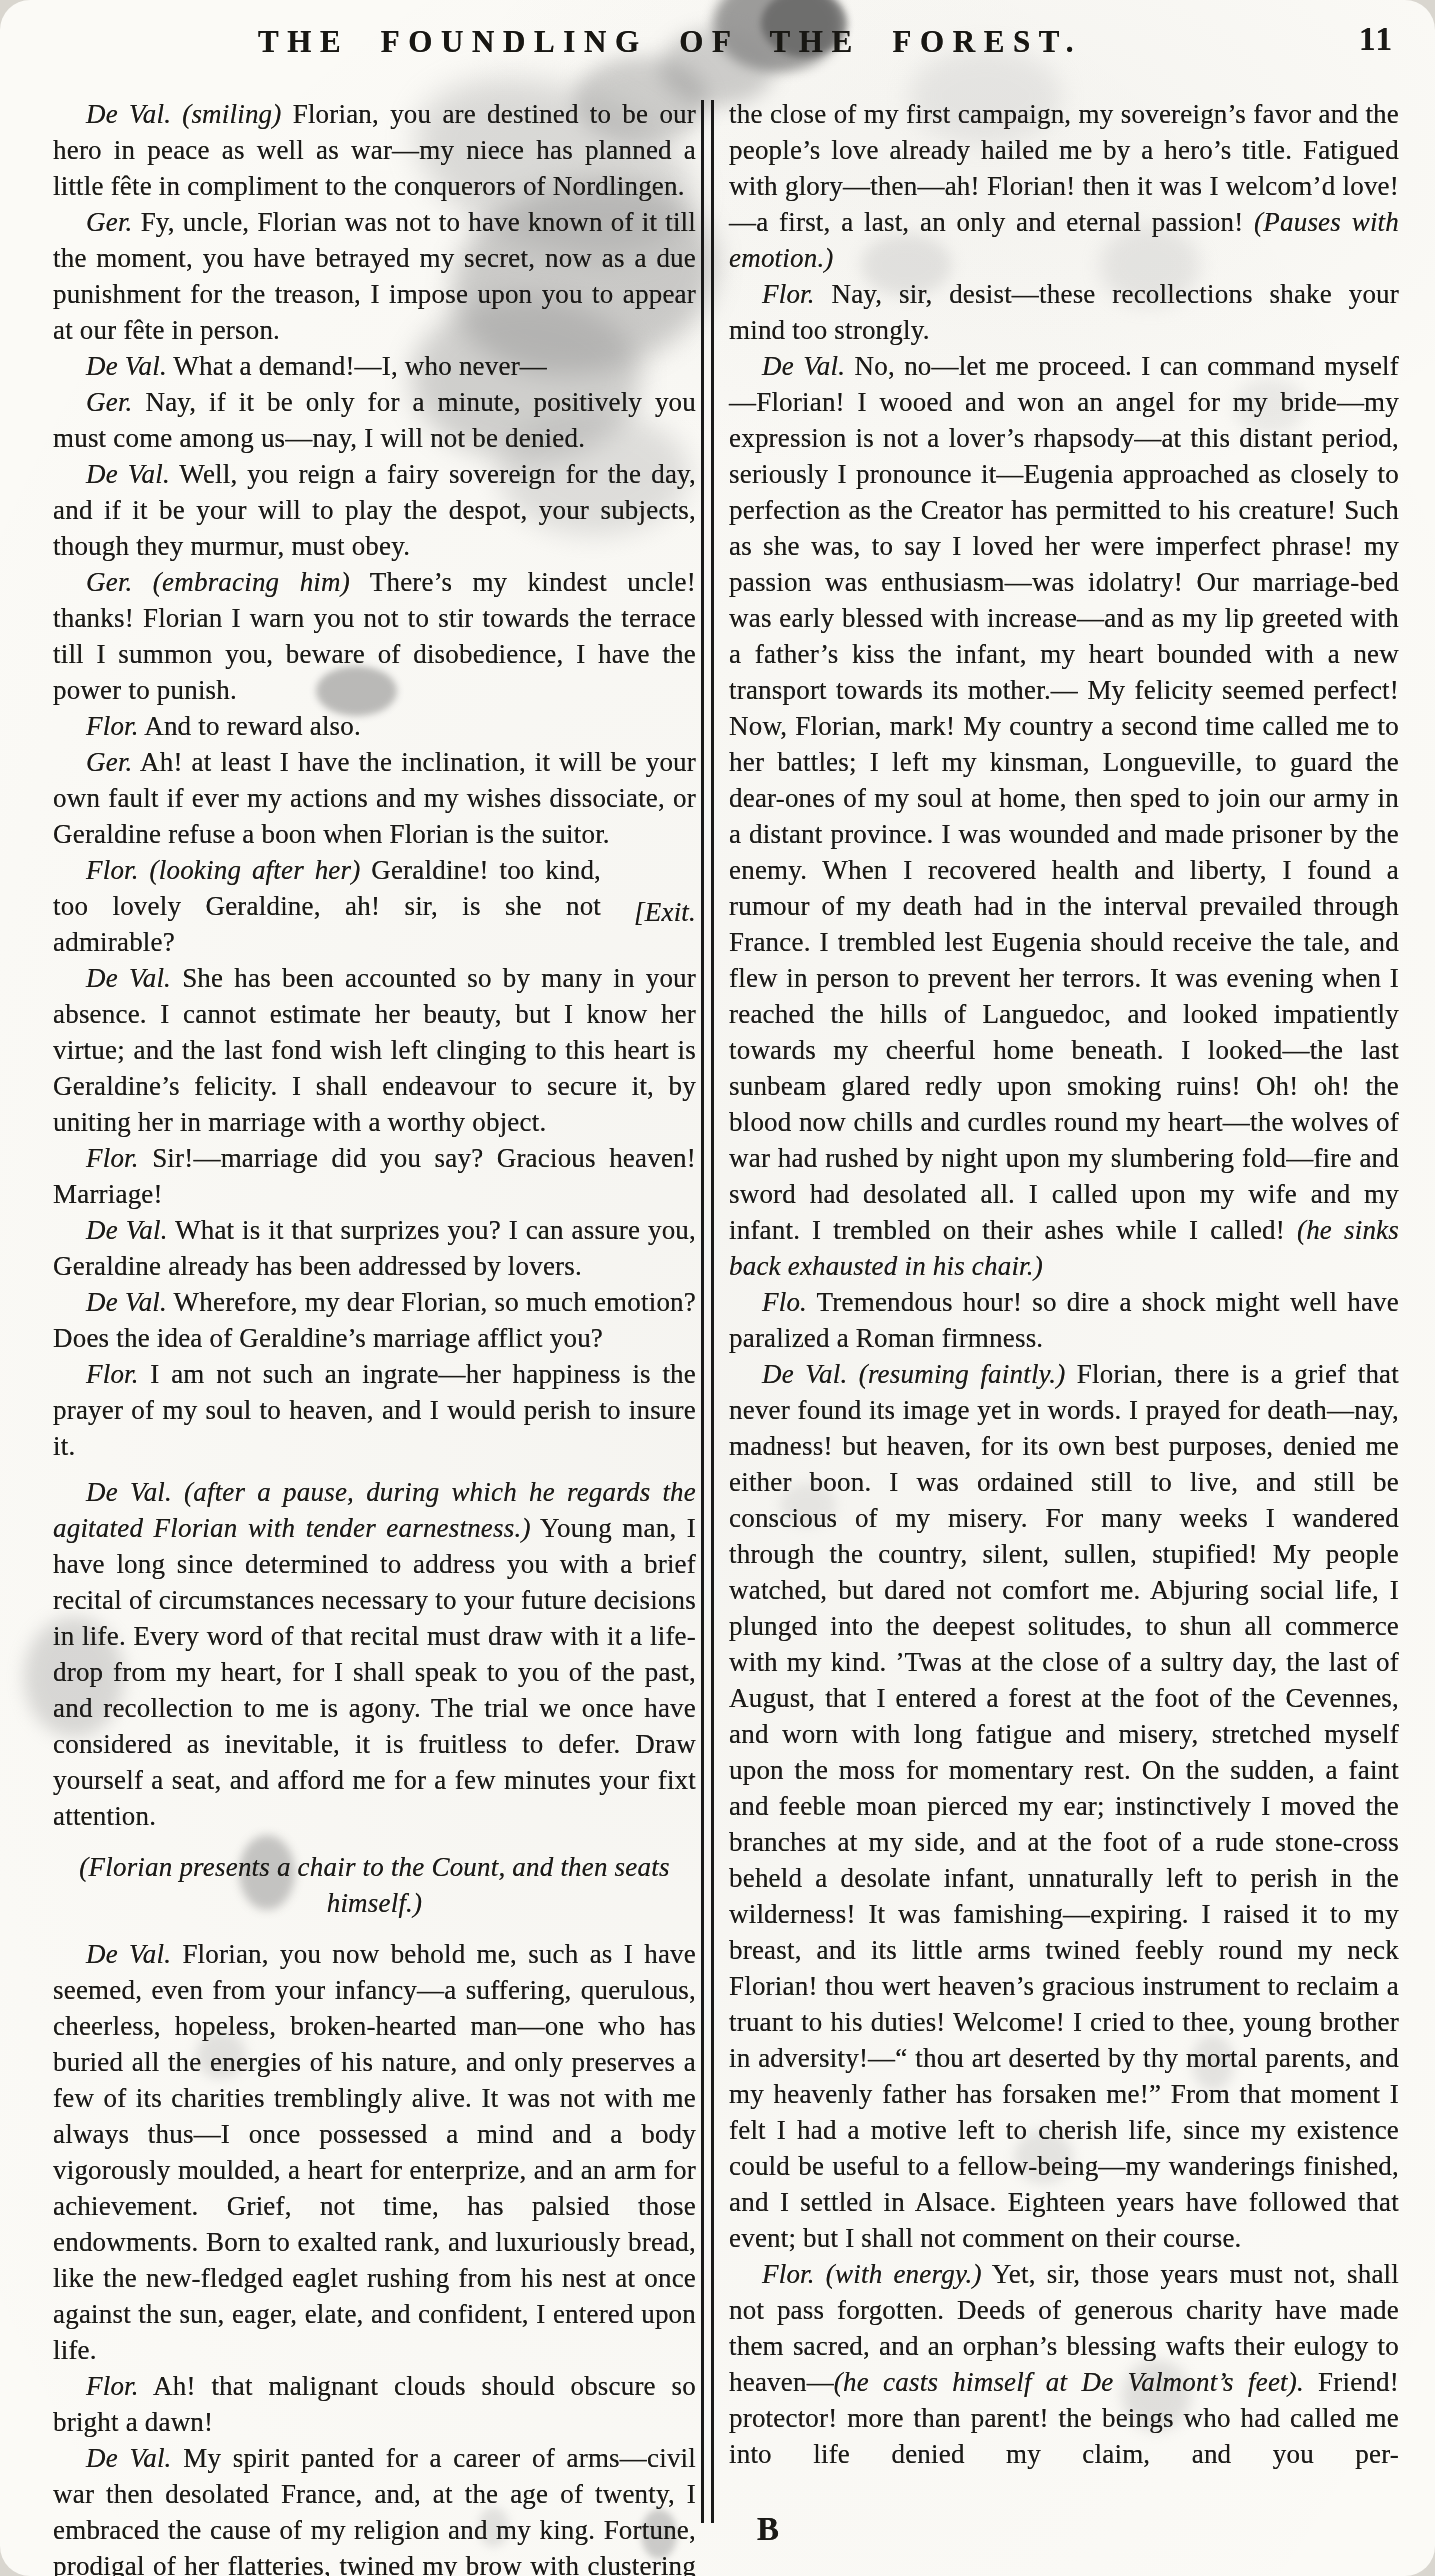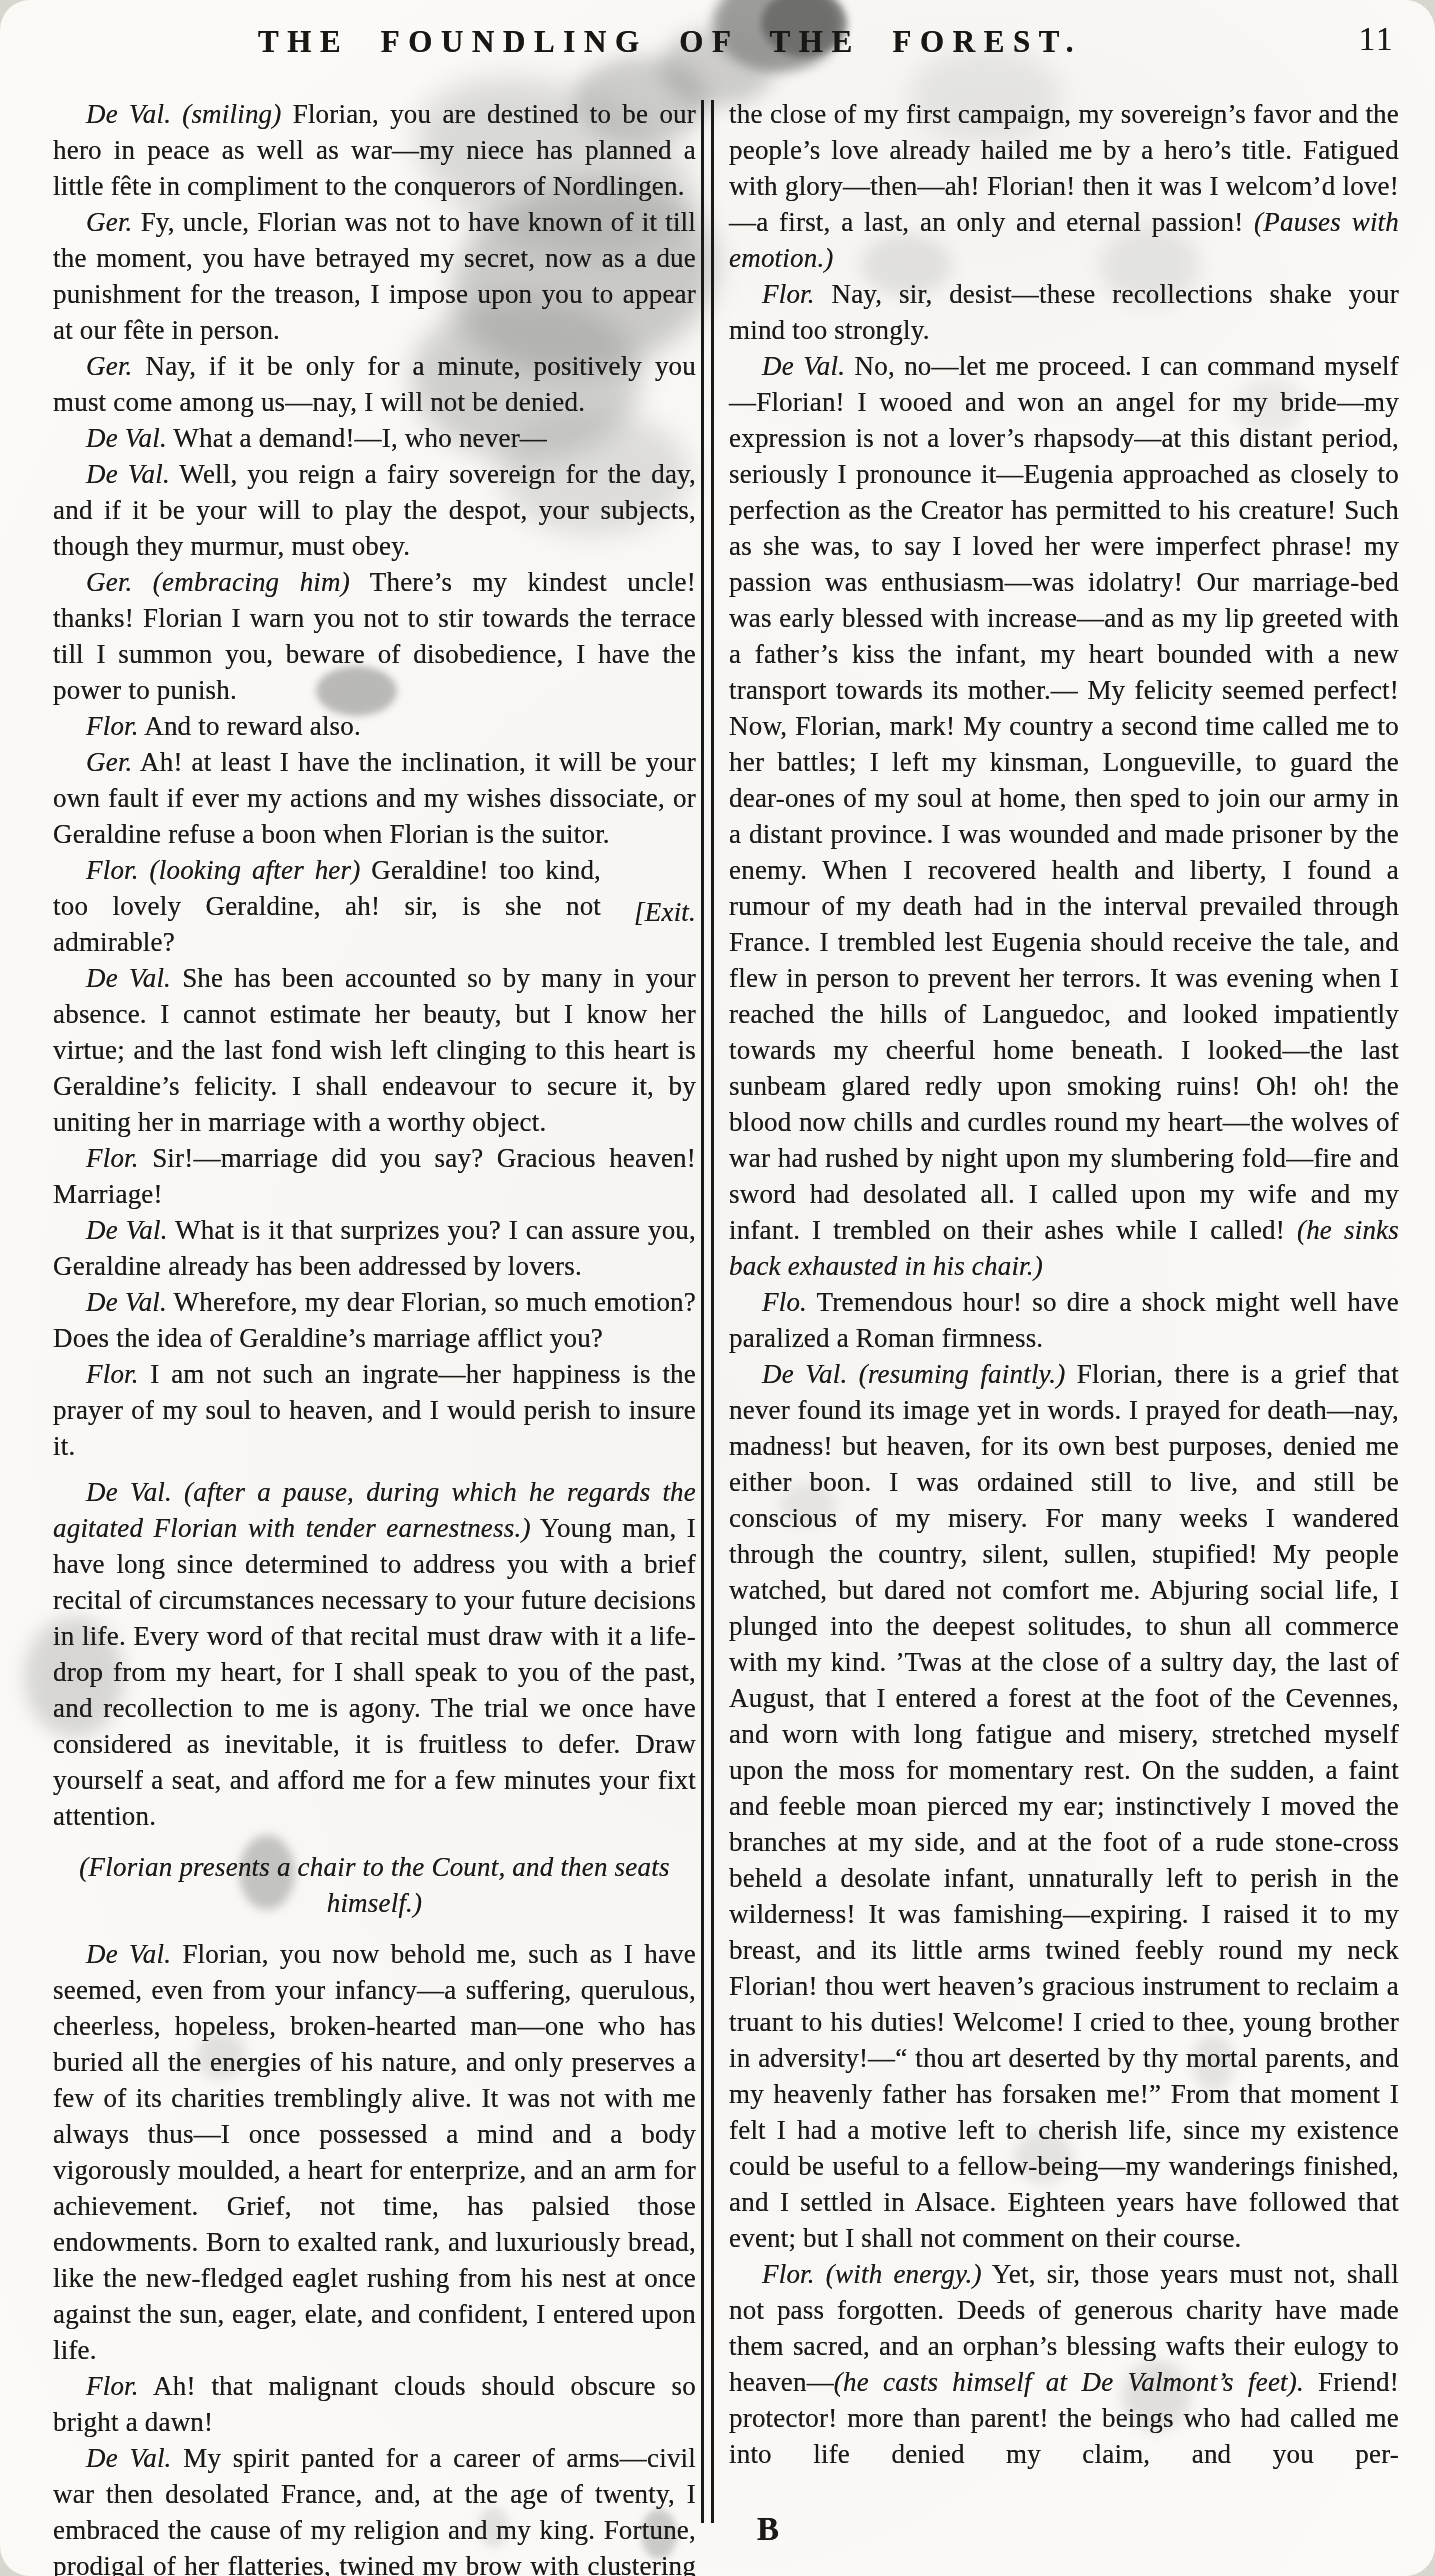--- a/index.html
+++ b/index.html
@@ -13,21 +13,21 @@
     font-family:"Liberation Serif","DejaVu Serif",serif;
     border-radius:30px;
   }
   .title {
     position:absolute; top:24px; left:0; width:1340px; text-align:center;
     font-size:31px; font-weight:700; letter-spacing:8.6px; word-spacing:15.3px;
     color:#181713; text-shadow:0 0 0.5px rgba(24,23,19,0.8);
   }
   .folio {
     position:absolute; top:21px; left:1338px; width:77px; text-align:center;
-    font-size:33px; font-weight:400; letter-spacing:1.9px;
+    font-size:33px; font-weight:700; letter-spacing:1.9px;
     text-shadow:0 0 0.5px rgba(24,23,19,0.8);
   }
   .col {
     position:absolute; top:96px; font-size:27px; line-height:36px;
     text-align:justify; letter-spacing:0.2px;
     text-shadow:0 0 0.4px rgba(27,26,23,0.75);
   }
   .col-left  { left:53px;  width:643px; }
   .col-right { left:729px; width:670px; }
   .para { margin:0; text-indent:33px; }
@@ -76,22 +76,22 @@
   <div class="stain" style="left:478px;top:2507px;width:31px;height:40px;background:#ababab;opacity:.3;filter:blur(4.8px);"></div>
 
   <div class="title">THE FOUNDLING OF THE FOREST.</div>
   <div class="folio">11</div>
 
   <div class="divider"></div>
 
   <div class="col col-left">
       <p class="para"><span class="it">De Val. (smiling)</span><span class="rm"> Florian, you are destined to be our hero in peace as well as war—my niece has planned a little fête in compliment to the conquerors of Nordlingen.</span></p>
       <p class="para"><span class="it">Ger.</span><span class="rm"> Fy, uncle, Florian was not to have known of it till the moment, you have betrayed my secret, now as a due punishment for the treason, I impose upon you to appear at our fête in person.</span></p>
+      <p class="para"><span class="it">De Val.</span><span class="rm"> What a demand!—I, who never—</span></p>
       <p class="para"><span class="it">Ger.</span><span class="rm"> Nay, if it be only for a minute, positively you must come among us—nay, I will not be denied.</span></p>
-      <p class="para"><span class="it">De Val.</span><span class="rm"> What a demand!—I, who never—</span></p>
       <p class="para"><span class="it">De Val.</span><span class="rm"> Well, you reign a fairy sovereign for the day, and if it be your will to play the despot, your subjects, though they murmur, must obey.</span></p>
       <p class="para"><span class="it">Ger. (embracing him)</span><span class="rm"> There’s my kindest uncle! thanks! Florian I warn you not to stir towards the terrace till I summon you, beware of disobedience, I have the power to punish.</span></p>
       <p class="para"><span class="it">Flor.</span><span class="rm"> And to reward also.</span></p>
       <p class="para"><span class="it">Ger.</span><span class="rm"> Ah! at least I have the inclination, it will be your own fault if ever my actions and my wishes dissociate, or Geraldine refuse a boon when Florian is the suitor.</span><span class="exit">[Exit.</span></p>
       <p class="para"><span class="it">Flor. (looking after her)</span><span class="rm"> Geraldine! too kind, too lovely Geraldine, ah! sir, is she not admirable?</span></p>
       <p class="para"><span class="it">De Val.</span><span class="rm"> She has been accounted so by many in your absence. I cannot estimate her beauty, but I know her virtue; and the last fond wish left clinging to this heart is Geraldine’s felicity. I shall endeavour to secure it, by uniting her in marriage with a worthy object.</span></p>
       <p class="para"><span class="it">Flor.</span><span class="rm"> Sir!—marriage did you say? Gracious heaven! Marriage!</span></p>
       <p class="para"><span class="it">De Val.</span><span class="rm"> What is it that surprizes you? I can assure you, Geraldine already has been addressed by lovers.</span></p>
       <p class="para"><span class="it">De Val.</span><span class="rm"> Wherefore, my dear Florian, so much emotion? Does the idea of Geraldine’s marriage afflict you?</span></p>
       <p class="para"><span class="it">Flor.</span><span class="rm"> I am not such an ingrate—her happiness is the prayer of my soul to heaven, and I would perish to insure it.</span></p>

